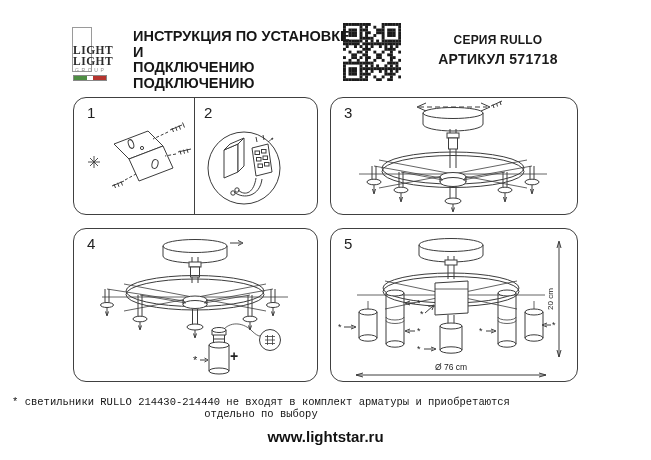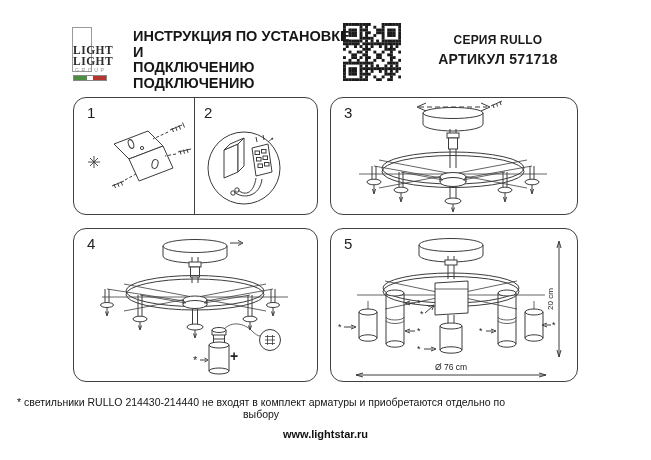--- a/index.html
+++ b/index.html
@@ -29,22 +29,22 @@
   }
   .pnum{position:absolute;left:13px;top:6px;font-size:15px;color:#222;}
   .pnum2{position:absolute;left:130px;top:6px;font-size:15px;color:#222;}
   .divider{position:absolute;left:120px;top:0;bottom:0;width:1px;background:#404040;}
   svg{position:absolute;left:0;top:0;}
   svg .ln{stroke:#3c3c3c;fill:none;stroke-width:1;}
   svg .lnt{stroke:#3c3c3c;fill:none;stroke-width:.8;}
   svg .fw{stroke:#3c3c3c;fill:#ffffff;stroke-width:1;}
   svg text{fill:#222;stroke:none;font-family:"Liberation Sans",sans-serif;}
   
-  .note{left:0;top:396px;width:522px;text-align:center;font-size:10.5px;color:#141414;}
-  .site{left:0;top:428px;width:651px;text-align:center;font-size:11px;font-weight:bold;color:#111;}
+  .note{left:0;top:396px;width:522px;text-align:center;font-size:10.5px;color:#141414;font-family:Liberation Mono, monospace;}
+  .site{left:0;top:428px;width:651px;text-align:center;font-size:15px;font-weight:bold;color:#111;}
 </style>
 </head>
 <body>
 
 <div class="abs logo-box">
   <div class="logo-word">LIGHT</div>
   <div class="logo-word">LIGHT</div>
   <div class="logo-group">GROUP</div>
   <div class="flag">
     <i style="width:13px;background:#4e8e43"></i>

